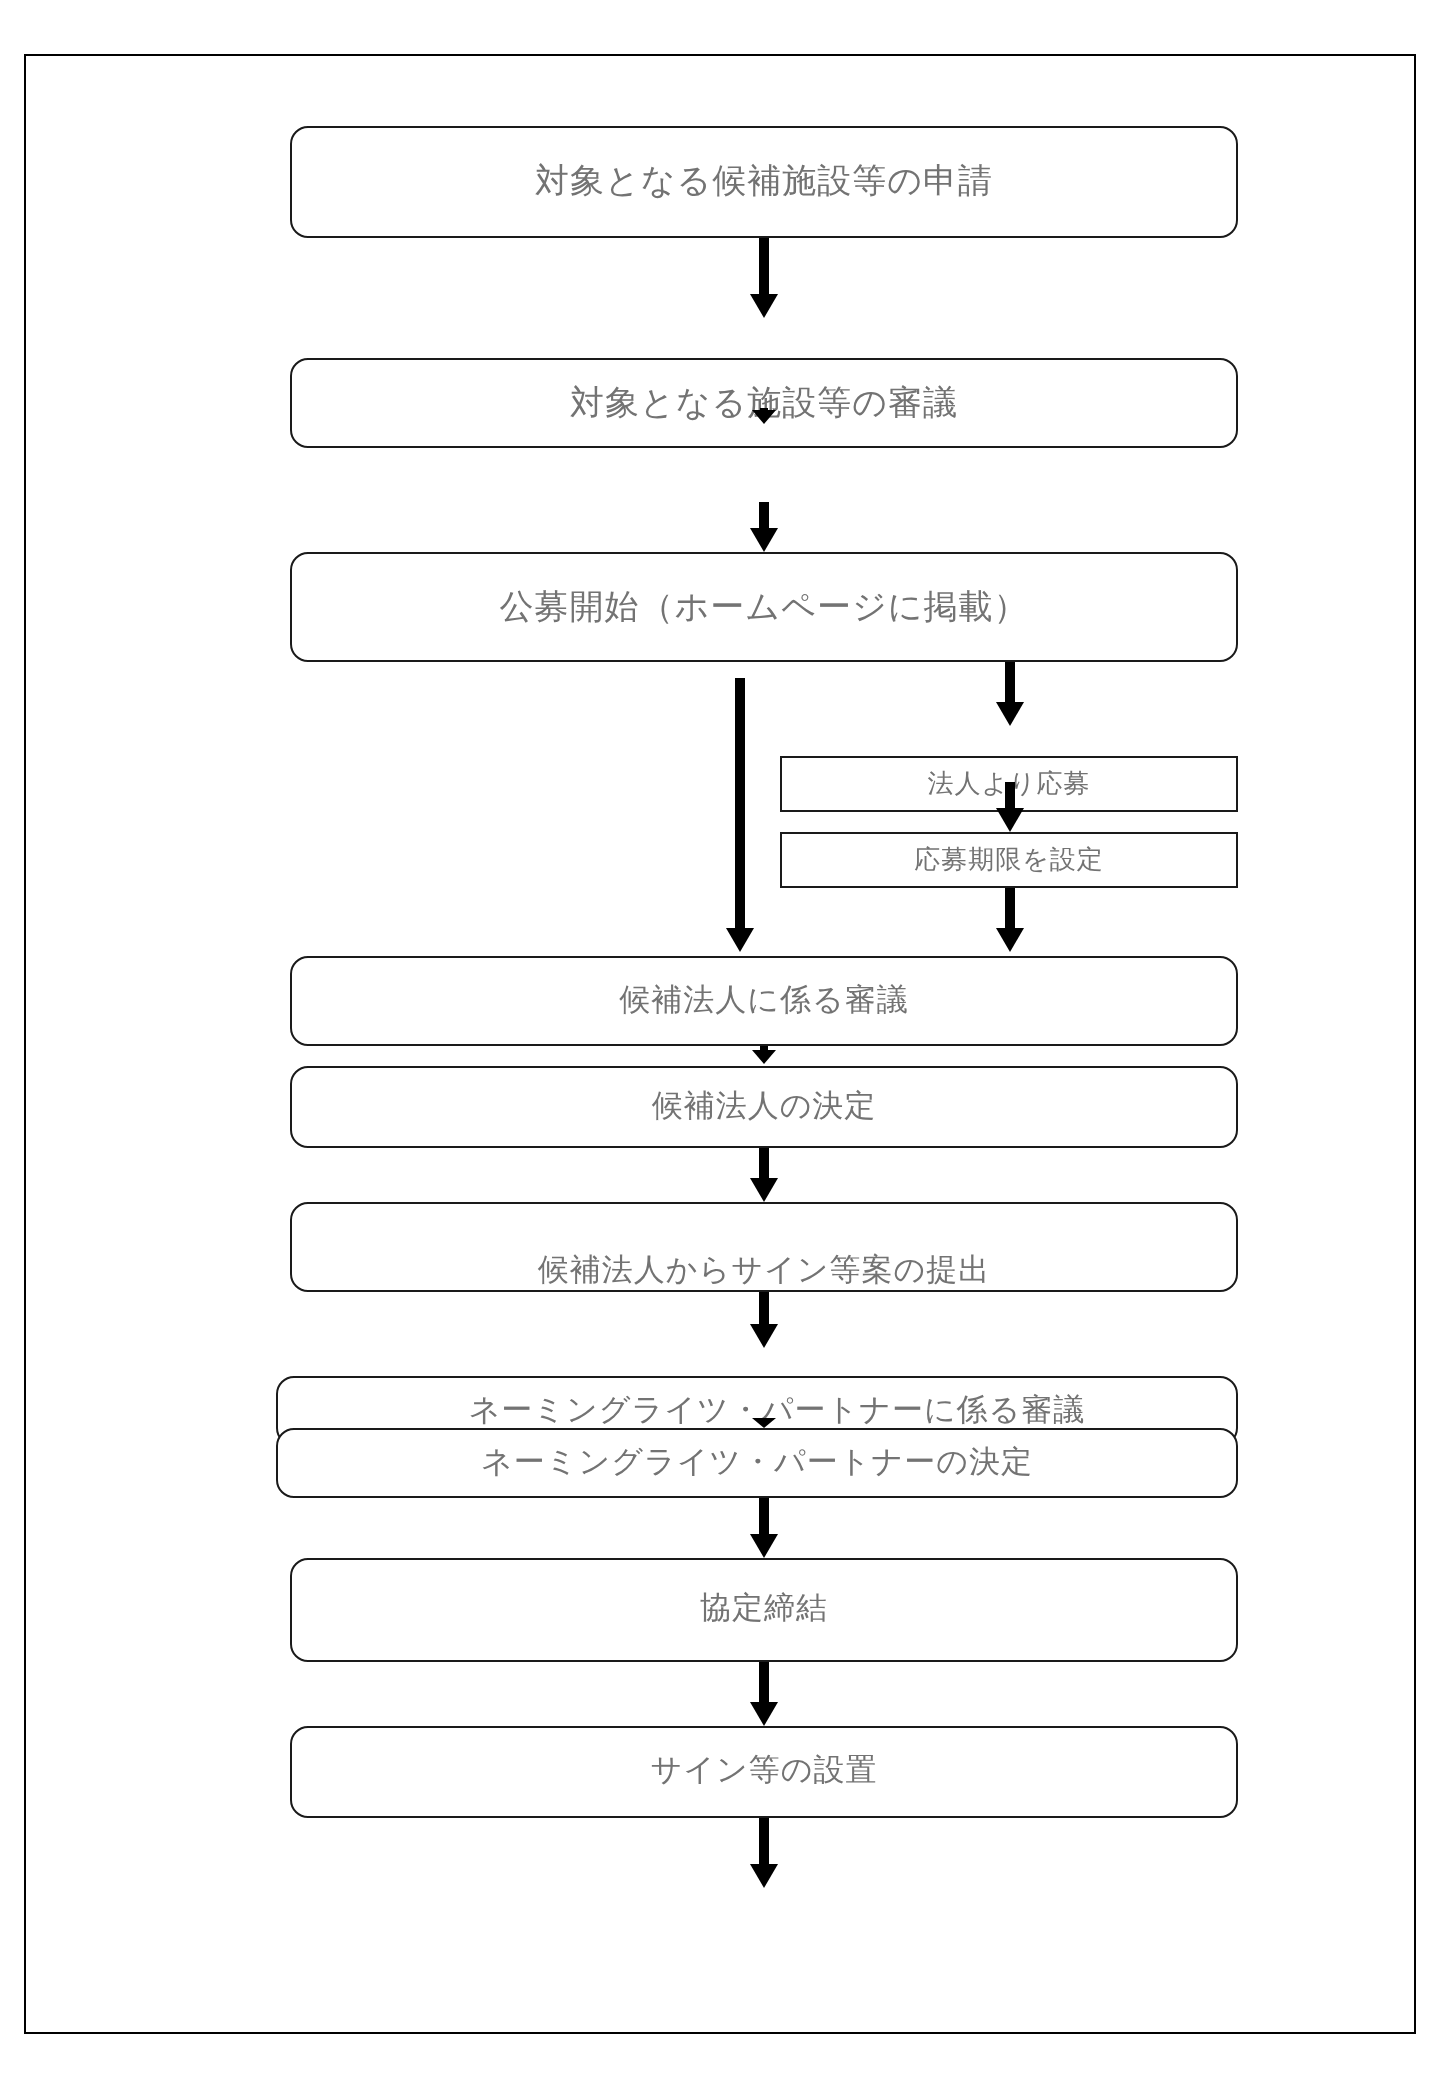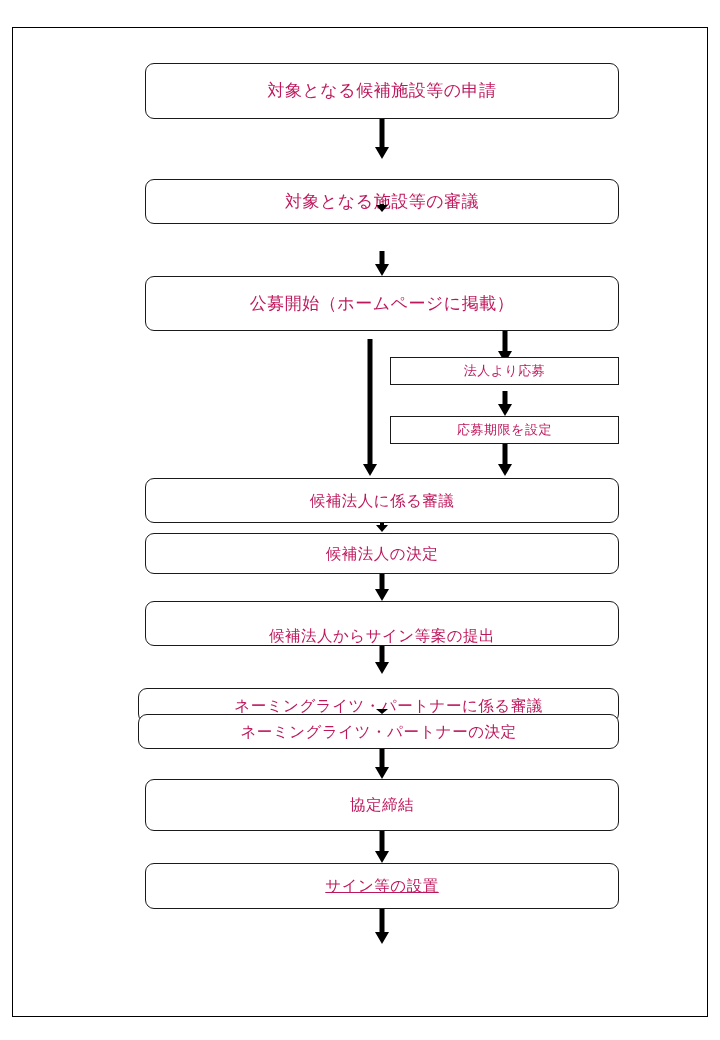--- a/index.html
+++ b/index.html
@@ -33,21 +33,21 @@
   
   .node {
     position: absolute;
     box-sizing: border-box;
     border: 1.3px solid #1a1a1a;
     background: #ffffff;
     display: flex;
     align-items: center;
     justify-content: center;
     text-align: center;
-    color: #be185d;
+    color: #737373;
     line-height: 1.25;
     letter-spacing: 0.5px;
   }
   .node.rounded {
     border-radius: 9px;
   }
   .node.sharp {
     border-radius: 0;
     border-width: 1.4px;
   }
@@ -126,21 +126,21 @@
     <div class="arrow" style="left:349px; top:311px; width:16px; height:137px;">
       <span class="shaft" style="width:5px; height:126px;"></span>
       <span class="head"></span>
     </div>
 
     <div class="arrow" style="left:484px; top:303px; width:16px; height:32px;">
       <span class="shaft" style="width:5px; height:22px;"></span>
       <span class="head"></span>
     </div>
 
-    <div class="node sharp size-sm" style="left:377px; top:329px; width:229px; height:28px;">
+    <div class="node sharp size-sm" style="left:377px; top:350px; width:229px; height:28px;">
       <span class="label">法人より応募</span>
     </div>
 
     <div class="arrow" style="left:484px; top:363px; width:16px; height:25px;">
       <span class="shaft" style="width:5px; height:14px;"></span>
       <span class="head"></span>
     </div>
 
     <div class="node sharp size-sm" style="left:377px; top:388px; width:229px; height:28px;">
       <span class="label">応募期限を設定</span>
@@ -198,21 +198,21 @@
 
     <div class="node rounded size-md" style="left:132px; top:751px; width:474px; height:52px;">
       <span class="label">協定締結</span>
     </div>
 
     <div class="arrow" style="left:361px; top:803px; width:16px; height:32px;">
       <span class="shaft" style="width:5px; height:22px;"></span>
       <span class="head"></span>
     </div>
 
-    <div class="node rounded size-md" style="left:132px; top:835px; width:474px; height:46px;text-decoration:underline;">
+    <div class="node rounded size-md" style="left:132px; top:835px; width:474px; height:46px;">
       <span class="label">サイン等の設置</span>
     </div>
 
     <div class="arrow" style="left:361px; top:881px; width:16px; height:35px;">
       <span class="shaft" style="width:5px; height:25px;"></span>
       <span class="head"></span>
     </div>
 
 
   </div>

